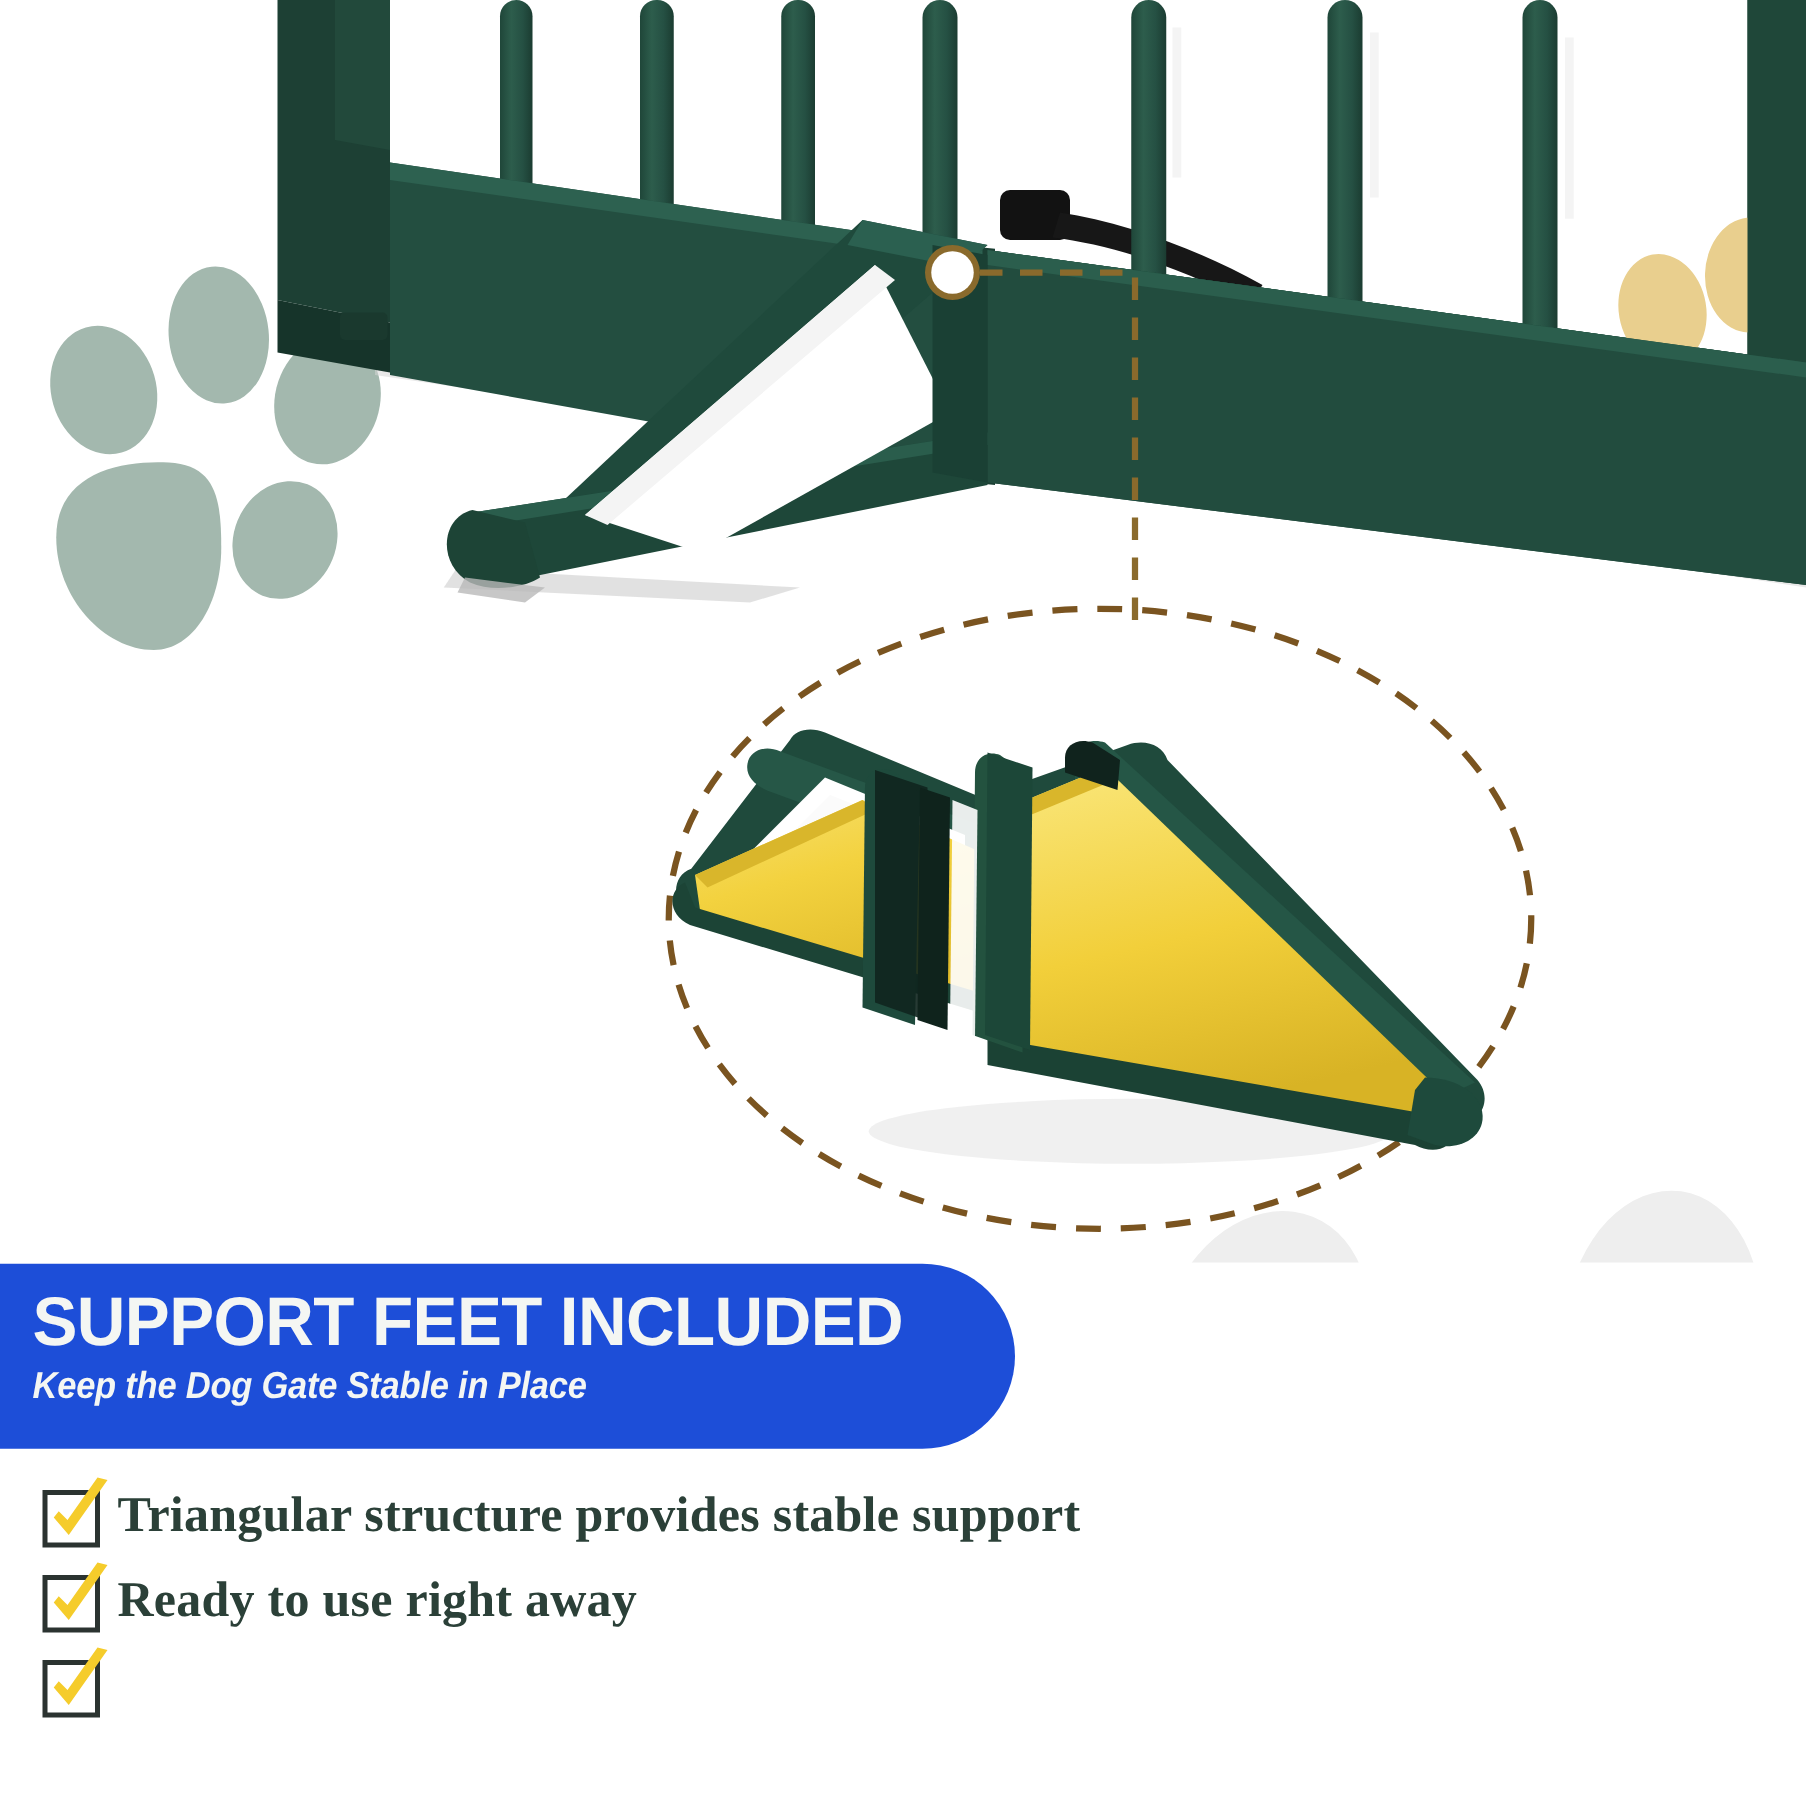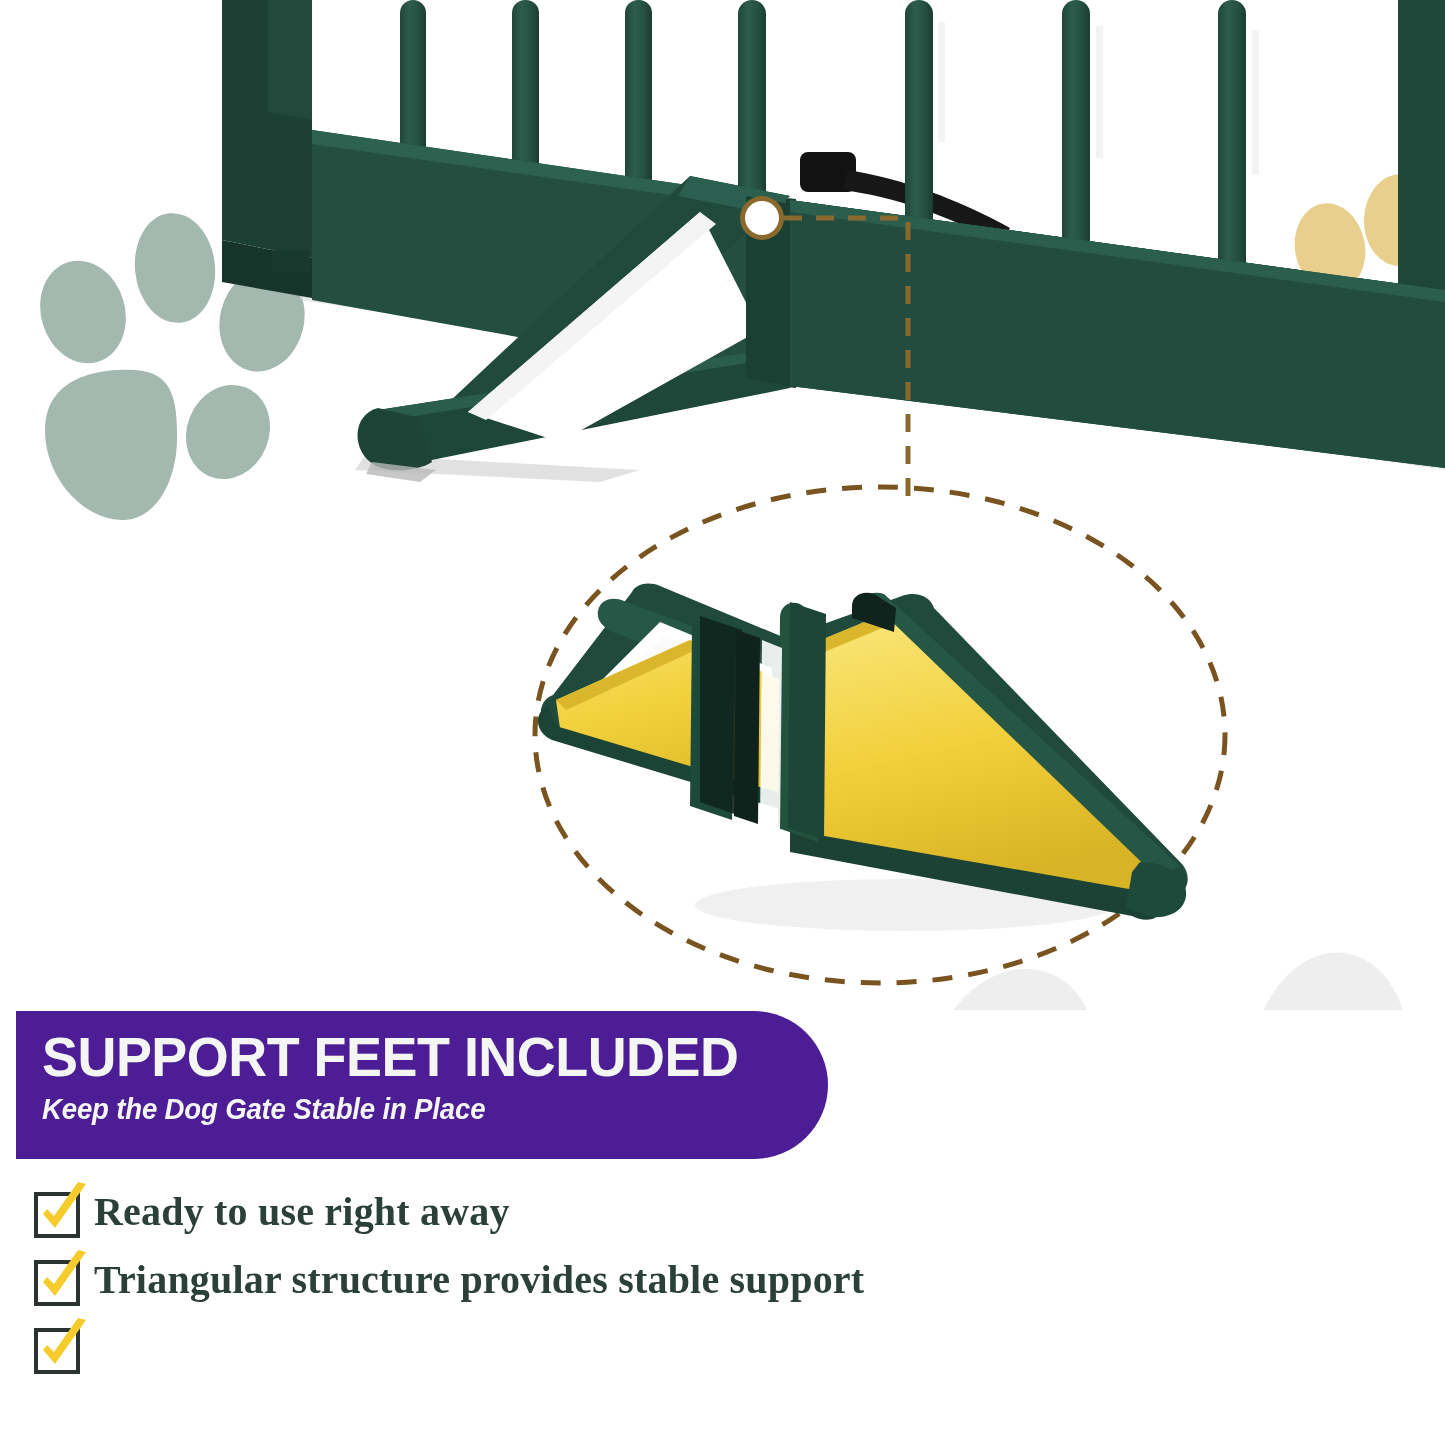--- a/index.html
+++ b/index.html
@@ -11,23 +11,23 @@
     position:relative;
   }
   .stage{position:absolute;inset:0;width:1445px;height:1445px;overflow:hidden;background:#fff;}
 
   
   .hero{position:absolute;left:0;top:0;width:1445px;height:1010px;overflow:hidden;}
   .hero svg{position:absolute;left:0;top:0;}
 
   
   .banner{
-    position:absolute;left:16px;top:1011px;
+    position:absolute;left:0;top:1011px;
     width:812px;height:148px;
-    background:#4c1d95;
+    background:#1d4ed8;
     border-top-right-radius:76px;
     border-bottom-right-radius:76px;
     box-sizing:border-box;
     padding:16px 0 0 26px;
   }
   .banner-title{
     color:#f4f6f3;
     font-family:"Liberation Sans", sans-serif;
     font-weight:bold;
     font-size:55px;
@@ -288,31 +288,31 @@
 
   <div class="bullets">
 
     <div class="bullet-row">
       <span class="cbox">
         <svg width="62" height="62" viewBox="0 0 62 62" xmlns="http://www.w3.org/2000/svg">
           <rect x="4" y="14" width="42" height="42" fill="none" stroke="#2b3330" stroke-width="4"></rect>
           <path d="M11 34 L23 48 L54 4 L46 2 L22 36 L15 29 Z" fill="#f5cc2b"></path>
         </svg>
       </span>
-      <span class="bullet-text">Ready to use right away</span>
+      <span class="bullet-text">Triangular structure provides stable support</span>
     </div>
 
     <div class="bullet-row">
       <span class="cbox">
         <svg width="62" height="62" viewBox="0 0 62 62" xmlns="http://www.w3.org/2000/svg">
           <rect x="4" y="14" width="42" height="42" fill="none" stroke="#2b3330" stroke-width="4"></rect>
           <path d="M11 34 L23 48 L54 4 L46 2 L22 36 L15 29 Z" fill="#f5cc2b"></path>
         </svg>
       </span>
-      <span class="bullet-text">Triangular structure provides stable support</span>
+      <span class="bullet-text">Ready to use right away</span>
     </div>
 
     <div class="bullet-row">
       <span class="cbox">
         <svg width="62" height="62" viewBox="0 0 62 62" xmlns="http://www.w3.org/2000/svg">
           <rect x="4" y="14" width="42" height="42" fill="none" stroke="#2b3330" stroke-width="4"></rect>
           <path d="M11 34 L23 48 L54 4 L46 2 L22 36 L15 29 Z" fill="#f5cc2b"></path>
         </svg>
       </span>
     </div>

